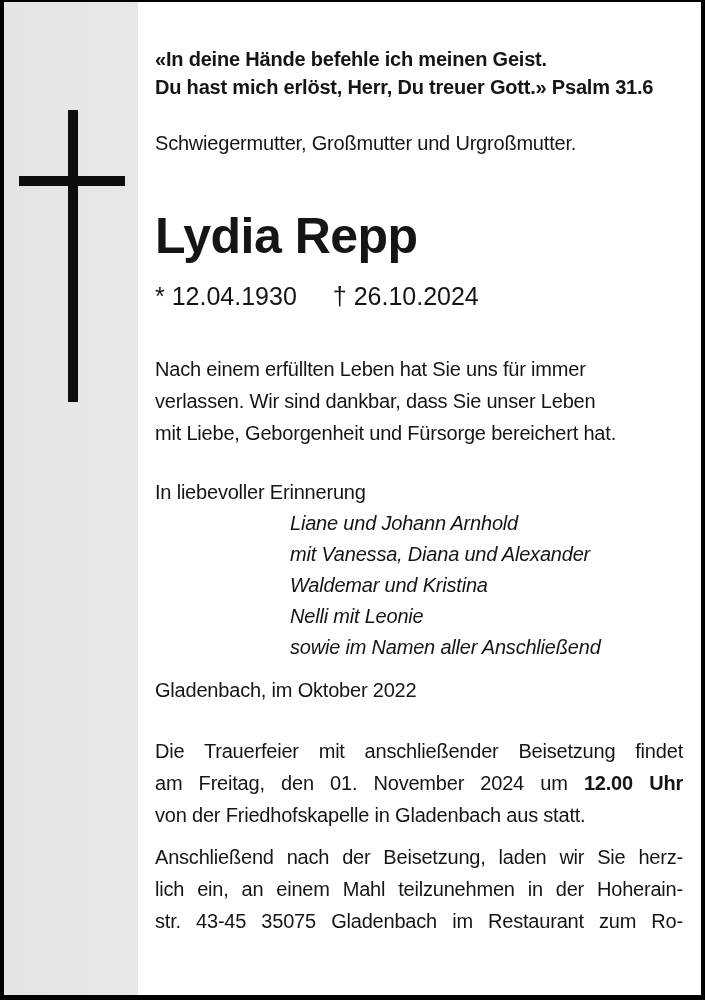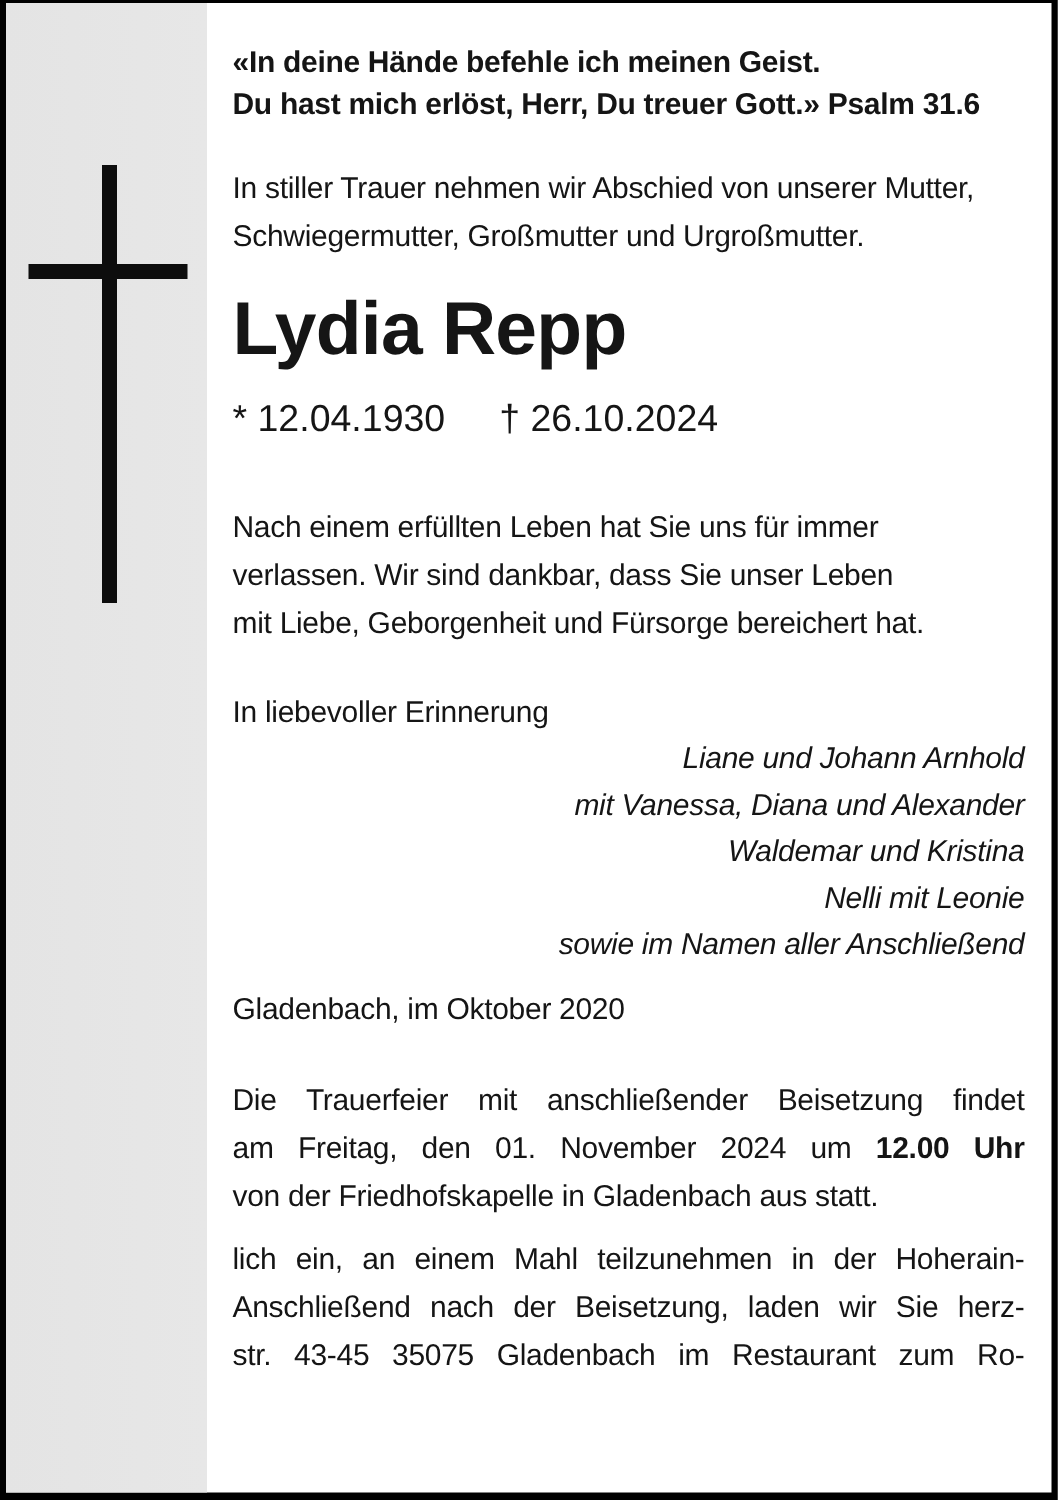--- a/index.html
+++ b/index.html
@@ -32,21 +32,21 @@
     left: 15px; top: 174px;
     width: 106px; height: 10px;
     background: #0d0d0d;
   }
   .content {
     position: absolute;
     left: 151px; top: 0;
     width: 528px;
     color: #151515;
   }
-  .block { position: absolute; left: 0; width: 528px; }
+  .block { position: absolute; left: 0; width: 528px; margin-top: 17px; }
   .quote {
     top: 26px;
     font-weight: bold;
     font-size: 20px;
     line-height: 28px;
     letter-spacing: -0.2px;
   }
   .intro {
     top: 108px;
     font-size: 20px;
@@ -75,21 +75,20 @@
   }
   .remembrance {
     top: 458px;
     font-size: 20px;
     line-height: 31px;
     letter-spacing: -0.2px;
   }
   .mourners {
     margin-left: 135px;
     font-style: italic;
-    text-align: right;
   }
   .place-date {
     top: 660px;
     font-size: 20px;
     letter-spacing: -0.2px;
   }
   .service {
     top: 716px;
     font-size: 20px;
     line-height: 32px;
@@ -122,21 +121,20 @@
   </div>
 
   <div class="content">
 
     <div class="block quote">
       <div>«In deine Hände befehle ich meinen Geist.</div>
       <div>Du hast mich erlöst, Herr, Du treuer Gott.» Psalm 31.6</div>
     </div>
 
     <div class="block intro">
-      <div>In stiller Trauer nehmen wir Abschied von unserer Mutter,</div>
       <div>Schwiegermutter, Großmutter und Urgroßmutter.</div>
     </div>
 
     <div class="block name">Lydia Repp</div>
 
     <div class="block dates">
       <span>* 12.04.1930</span>
       <span>† 26.10.2024</span>
     </div>
 
@@ -150,28 +148,28 @@
       <div>In liebevoller Erinnerung</div>
       <div class="mourners">
         <div>Liane und Johann Arnhold</div>
         <div>mit Vanessa, Diana und Alexander</div>
         <div>Waldemar und Kristina</div>
         <div>Nelli mit Leonie</div>
         <div>sowie im Namen aller Anschließend</div>
       </div>
     </div>
 
-    <div class="block place-date">Gladenbach, im Oktober 2020</div>
+    <div class="block place-date">Gladenbach, im Oktober 2022</div>
 
     <div class="block service">
       <div class="jline">Die Trauerfeier mit anschließender Beisetzung findet</div>
       <div class="jline"><span>am Freitag, den 01. November 2024 um</span> <span class="b">12.00 Uhr</span></div>
       <div class="lline">von der Friedhofskapelle in Gladenbach aus statt.</div>
     </div>
 
     <div class="block reception">
+      <div class="jline">Anschließend nach der Beisetzung, laden wir Sie herz-</div>
       <div class="jline">lich ein, an einem Mahl teilzunehmen in der Hoherain-</div>
-      <div class="jline">Anschließend nach der Beisetzung, laden wir Sie herz-</div>
       <div class="jline">str. 43-45 35075 Gladenbach im Restaurant zum Ro-</div>
     </div>
 
   </div>
 </div>
 
 </body></html>

